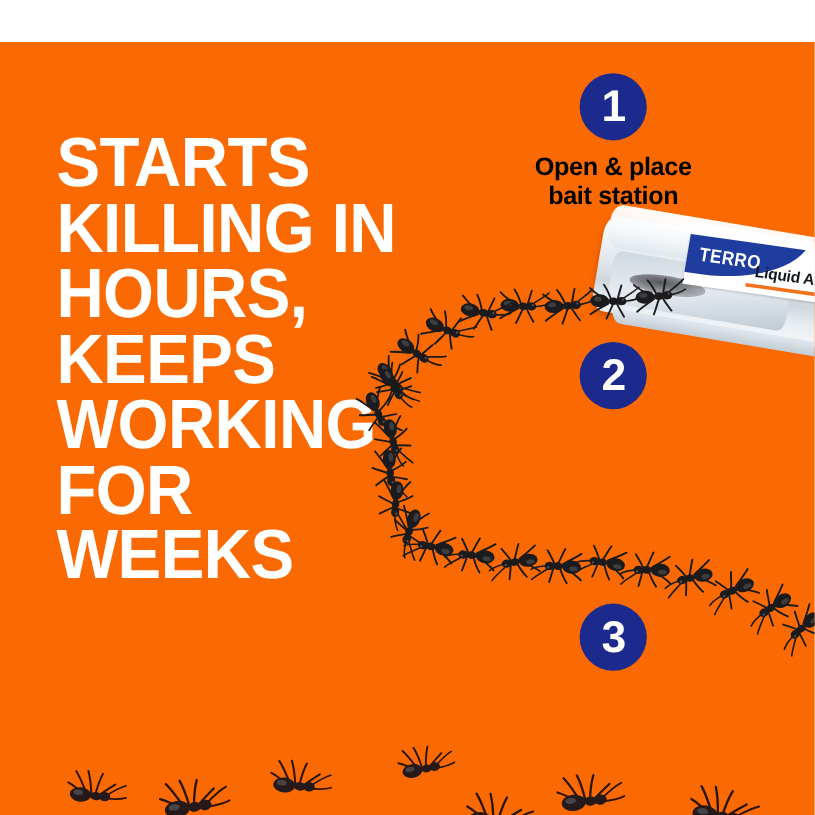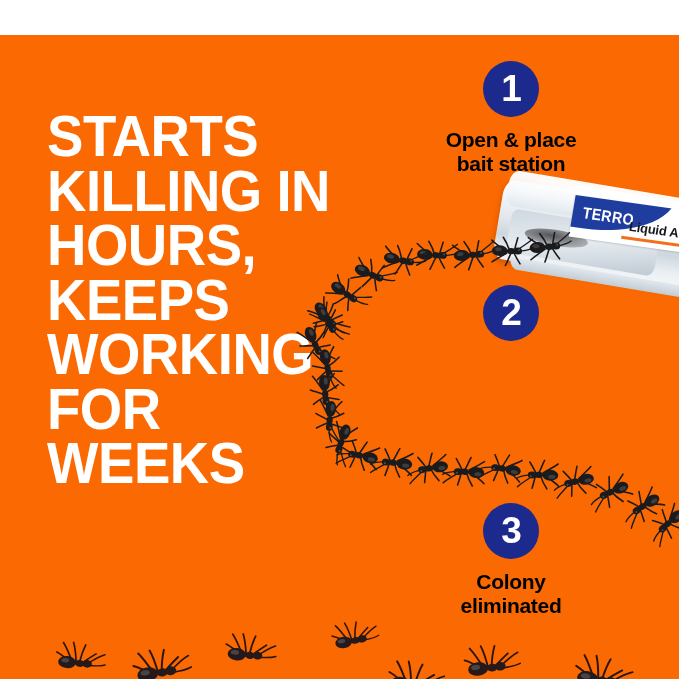--- a/index.html
+++ b/index.html
@@ -195,22 +195,20 @@
     <div class="step-text">Open &amp; place
 bait station</div>
   </div>
 
   <div class="step" id="step-2">
     <div class="step-badge" style="background: rgb(28, 42, 142);">2</div>
   </div>
 
   <div class="step" id="step-3">
     <div class="step-badge" style="background: rgb(28, 42, 142);">3</div>
-    <div class="step-text">Colony
-eliminated</div>
   </div>
 
   <div id="product">
     <div class="tray-body"></div>
     <div class="tray-inner"></div>
     <div class="tray-lid"></div>
     <div class="tray-highlight"></div>
     <div class="tray-foot"></div>
     <div class="label">
       <div class="label-swoosh" style="background: rgb(31, 61, 158);"></div>

